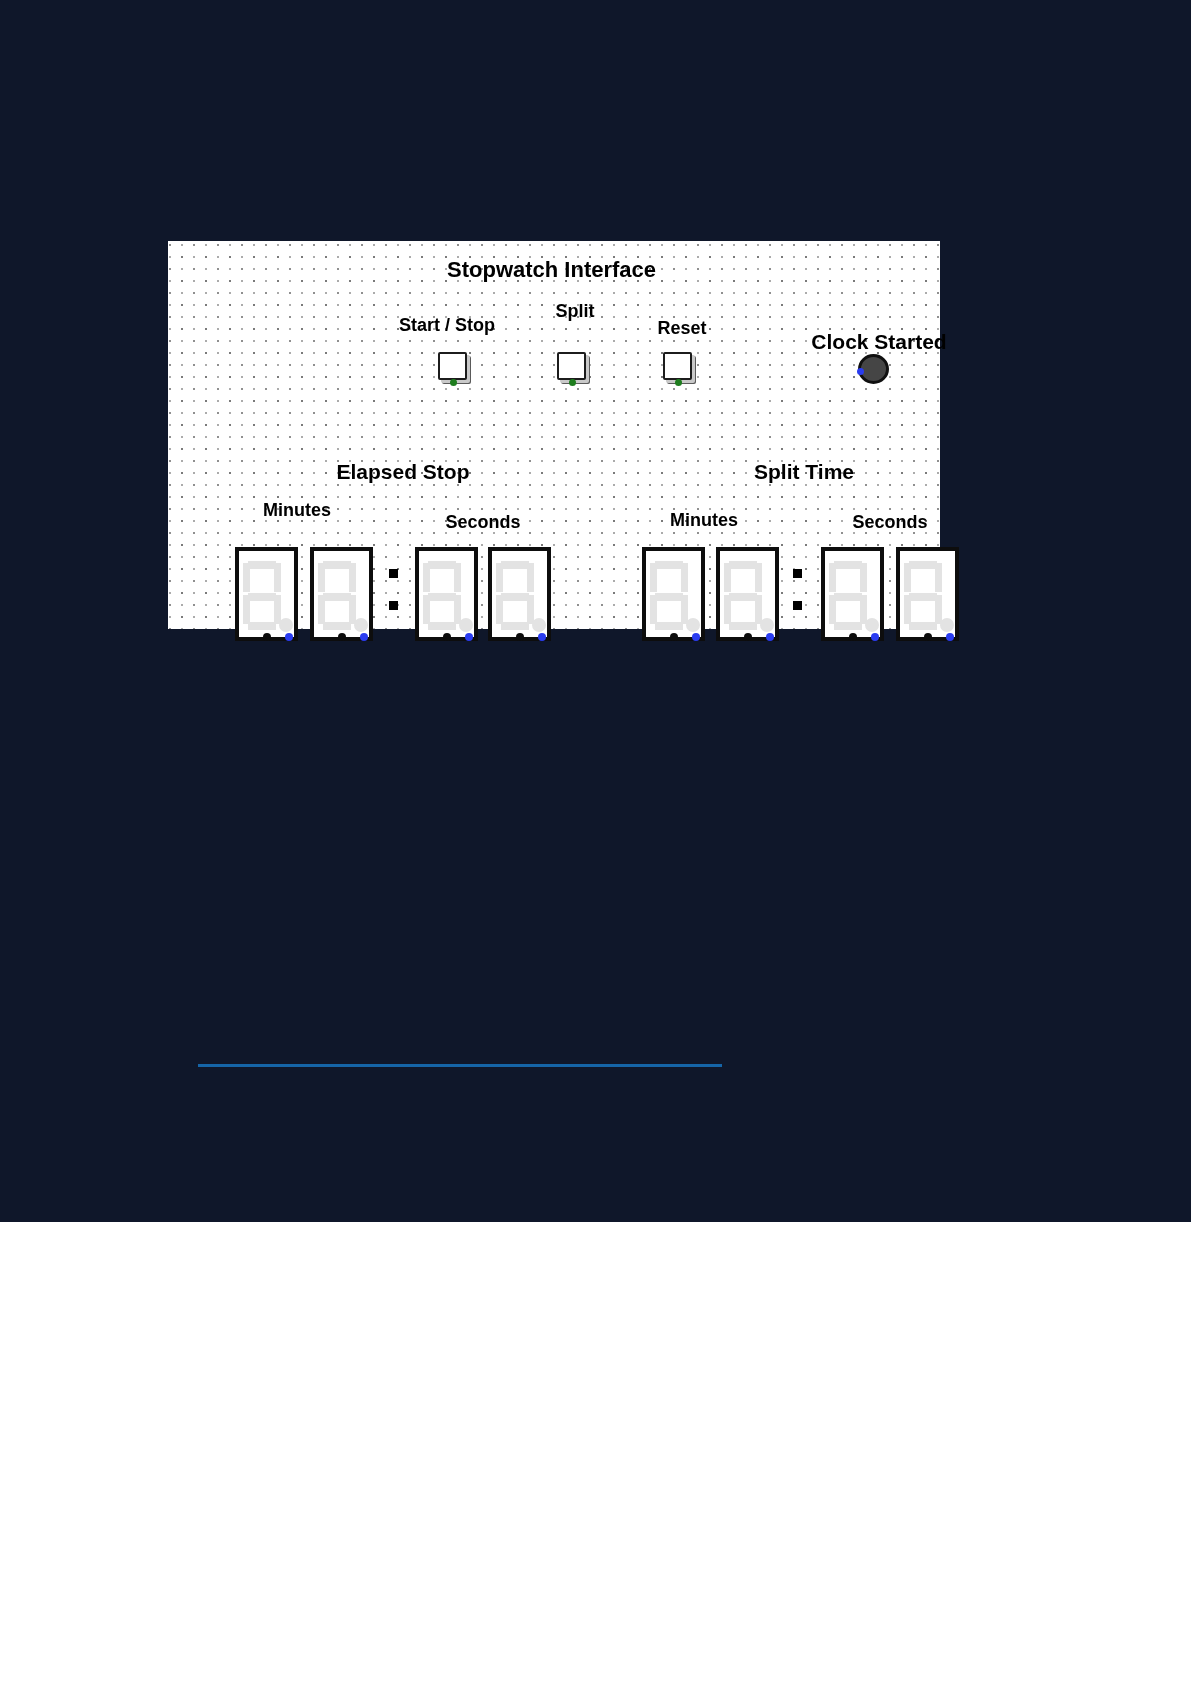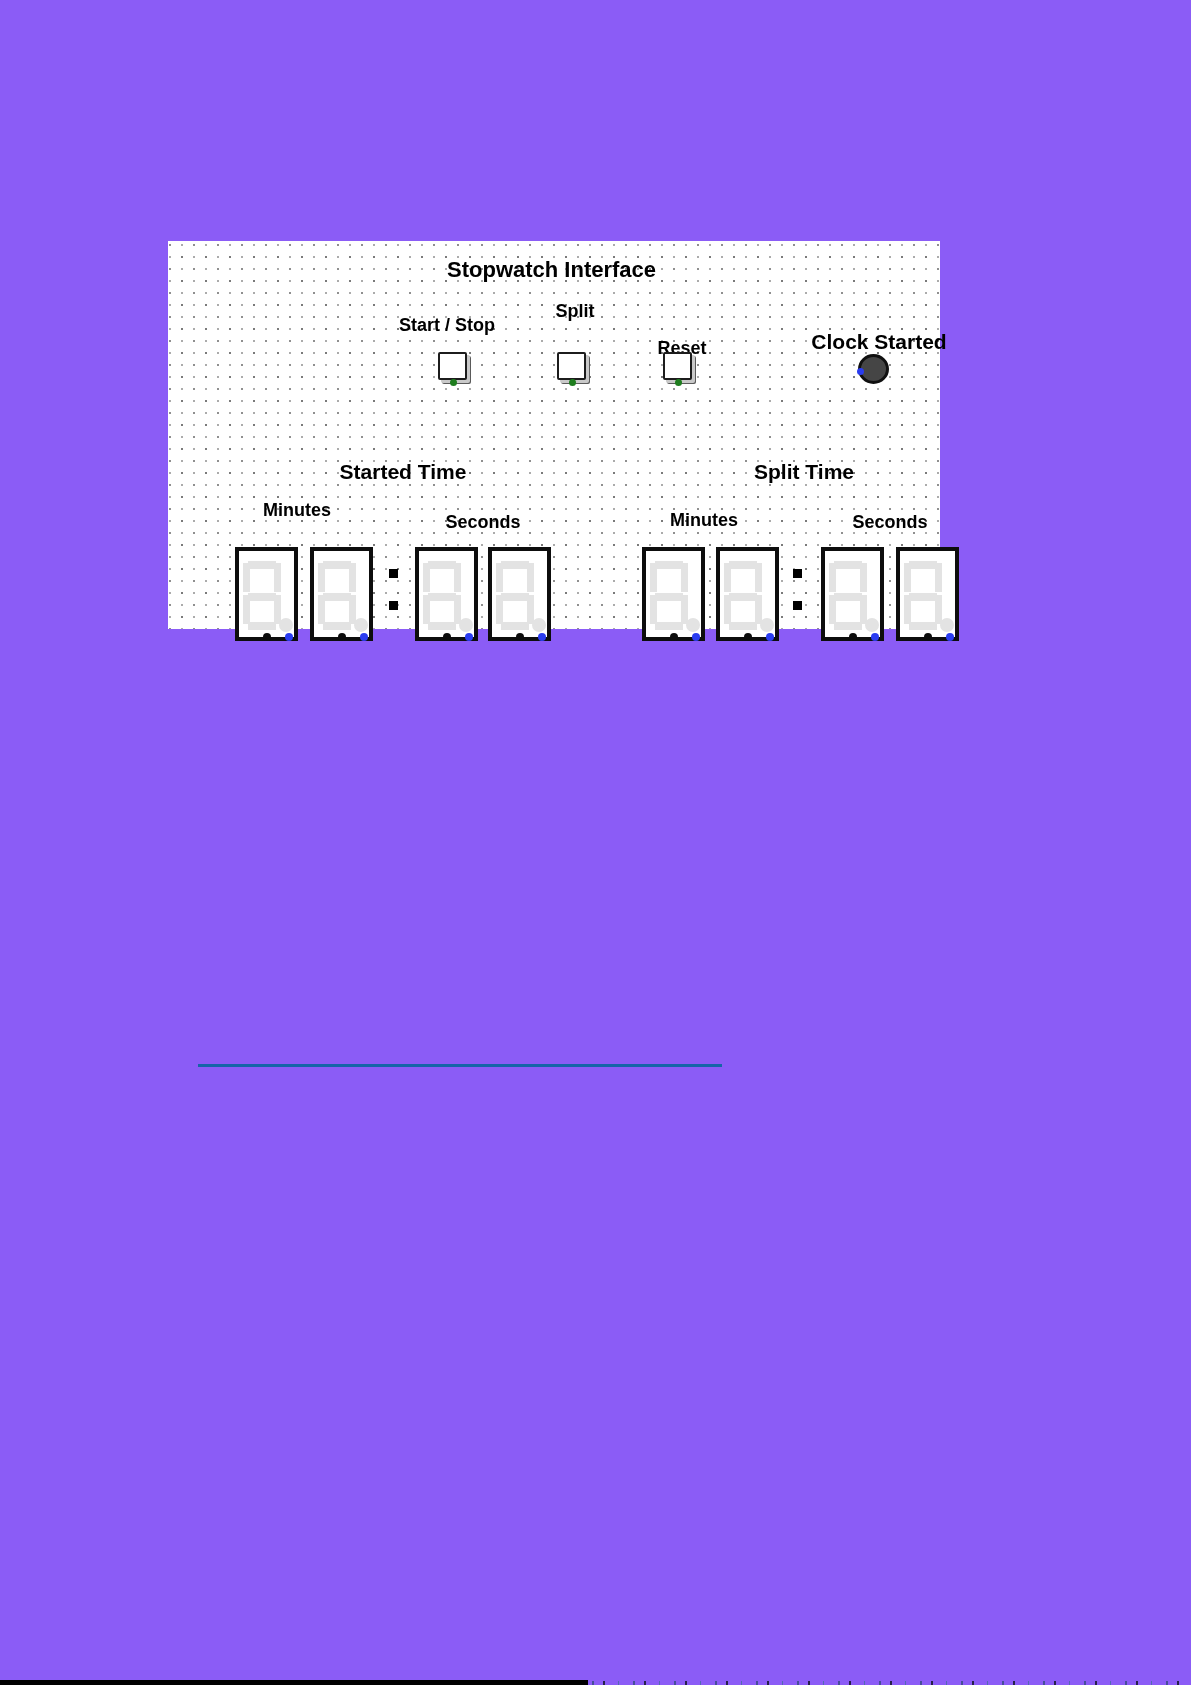--- a/index.html
+++ b/index.html
@@ -1,16 +1,16 @@
 <!DOCTYPE html>
 <html><head>
 <meta charset="utf-8">
 <style>
   html,body{margin:0;padding:0;background:#fff;}
-  .page{position:relative;width:1191px;height:1685px;background:#8b5cf6;overflow:hidden;
+  .page{position:relative;width:1191px;height:1222px;background:#0f172a;overflow:hidden;
         font-family:"Liberation Sans",sans-serif;color:#000;}
   .grid{position:absolute;left:168px;top:241px;width:772px;height:388px;background-color:#ffffff;
         background-image:
           radial-gradient(circle,#7a7a7a 1.1px,transparent 1.5px),
           radial-gradient(circle,#8f8f8f 1.1px,transparent 1.5px),
           radial-gradient(circle,#ababab 0.9px,transparent 1.3px),
           radial-gradient(circle,#ababab 0.9px,transparent 1.3px);
         background-size:24px 24px,24px 24px,24px 24px,24px 24px;
         background-position:2px 4px,14px 16px,14px 4px,2px 16px;}
   .abs{position:absolute;}
@@ -60,41 +60,41 @@
 <body>
 
 <div class="page">
 
   <div class="grid">
 
     <div class="abs ttl" style="left:279px;top:17px;">Stopwatch Interface</div>
 
     <div class="abs lbl" style="left:230px;top:76px;width:98px;">Start / Stop</div>
     <div class="abs lbl" style="left:378px;top:62px;width:58px;">Split</div>
-    <div class="abs lbl" style="left:482px;top:99px;width:64px;">Reset</div>
+    <div class="abs lbl" style="left:482px;top:79px;width:64px;">Reset</div>
     <div class="abs biglbl" style="left:631px;top:90px;width:160px;">Clock Started</div>
 
     <div class="btn3d" style="left:270px;top:111px;">
       <span class="btn-face"></span>
       <span class="btn-dot"></span>
     </div>
     <div class="btn3d" style="left:389px;top:111px;">
       <span class="btn-face"></span>
       <span class="btn-dot"></span>
     </div>
     <div class="btn3d" style="left:495px;top:111px;">
       <span class="btn-face"></span>
       <span class="btn-dot"></span>
     </div>
 
     <div class="led" style="left:690px;top:113px;">
       <span class="led-terminal"></span>
     </div>
 
-    <div class="abs hdg" style="left:159px;top:220px;width:152px;">Started Time</div>
+    <div class="abs hdg" style="left:159px;top:220px;width:152px;">Elapsed Stop</div>
     <div class="abs hdg" style="left:578px;top:220px;width:116px;">Split Time</div>
 
     <div class="abs lbl" style="left:90px;top:261px;width:78px;">Minutes</div>
     <div class="abs lbl" style="left:273px;top:273px;width:84px;">Seconds</div>
     <div class="abs lbl" style="left:497px;top:271px;width:78px;">Minutes</div>
     <div class="abs lbl" style="left:682px;top:273px;width:80px;">Seconds</div>
   </div>
 
   <div class="digit" style="left:235px;">
       <span class="seg seg-a"></span>

